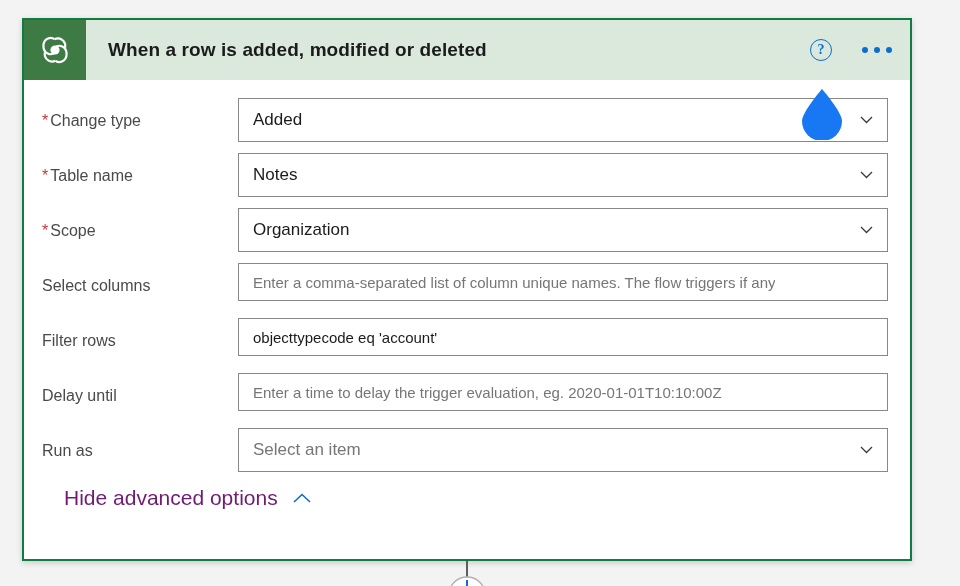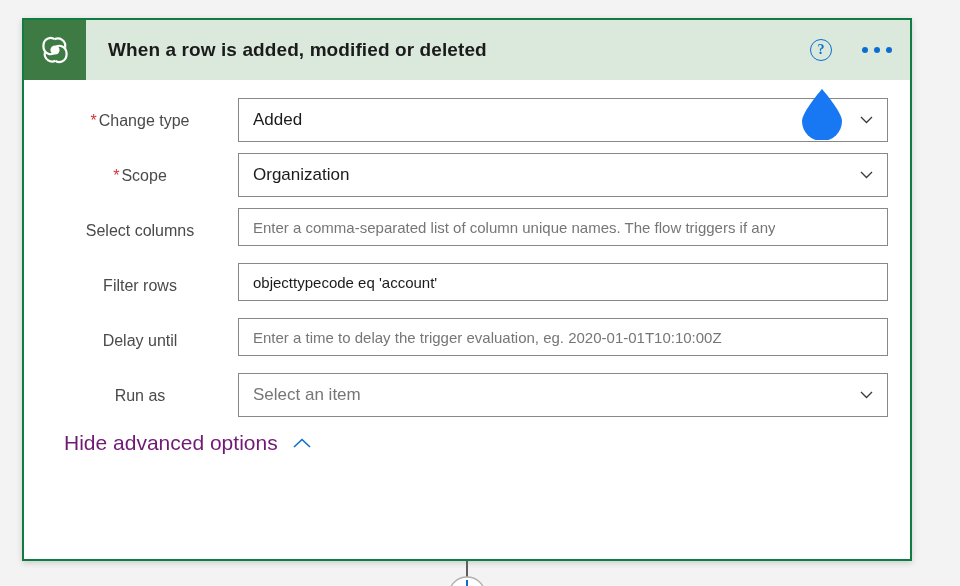--- a/index.html
+++ b/index.html
@@ -94,21 +94,20 @@
   
   #card-body {
     padding: 18px 22px 0 18px;
     box-sizing: border-box;
   }
   .field-row {
     display: flex;
     align-items: flex-start;
     margin-bottom: 11px;
     min-height: 44px;
-    text-align: center;
   }
   .field-label {
     width: 196px;
     flex: 0 0 196px;
     font-size: 16px;
     color: #4a4a4a;
     padding-top: 14px;
     white-space: nowrap;
   }
   .field-label .req {
@@ -220,20 +219,33 @@
       <div class="control dropdown">
         <span class="val">Added</span>
         <span class="chev">
           <svg width="13" height="8" viewBox="0 0 13 8">
               <path d="M1 1l5.5 5.5L12 1" fill="none" stroke="#3b3a39" stroke-width="1.3"></path>
             </svg>
         </span>
       </div>
     </div>
 
+    <div class="field-row">
+      <div class="field-label">
+        <span class="req">*</span><span>Table name</span>
+      </div>
+      <div class="control dropdown">
+        <span class="val">Notes</span>
+        <span class="chev">
+          <svg width="13" height="8" viewBox="0 0 13 8">
+              <path d="M1 1l5.5 5.5L12 1" fill="none" stroke="#3b3a39" stroke-width="1.3"></path>
+            </svg>
+        </span>
+      </div>
+    </div>
 
     <div class="field-row">
       <div class="field-label">
         <span class="req">*</span><span>Scope</span>
       </div>
       <div class="control dropdown">
         <span class="val">Organization</span>
         <span class="chev">
           <svg width="13" height="8" viewBox="0 0 13 8">
               <path d="M1 1l5.5 5.5L12 1" fill="none" stroke="#3b3a39" stroke-width="1.3"></path>

